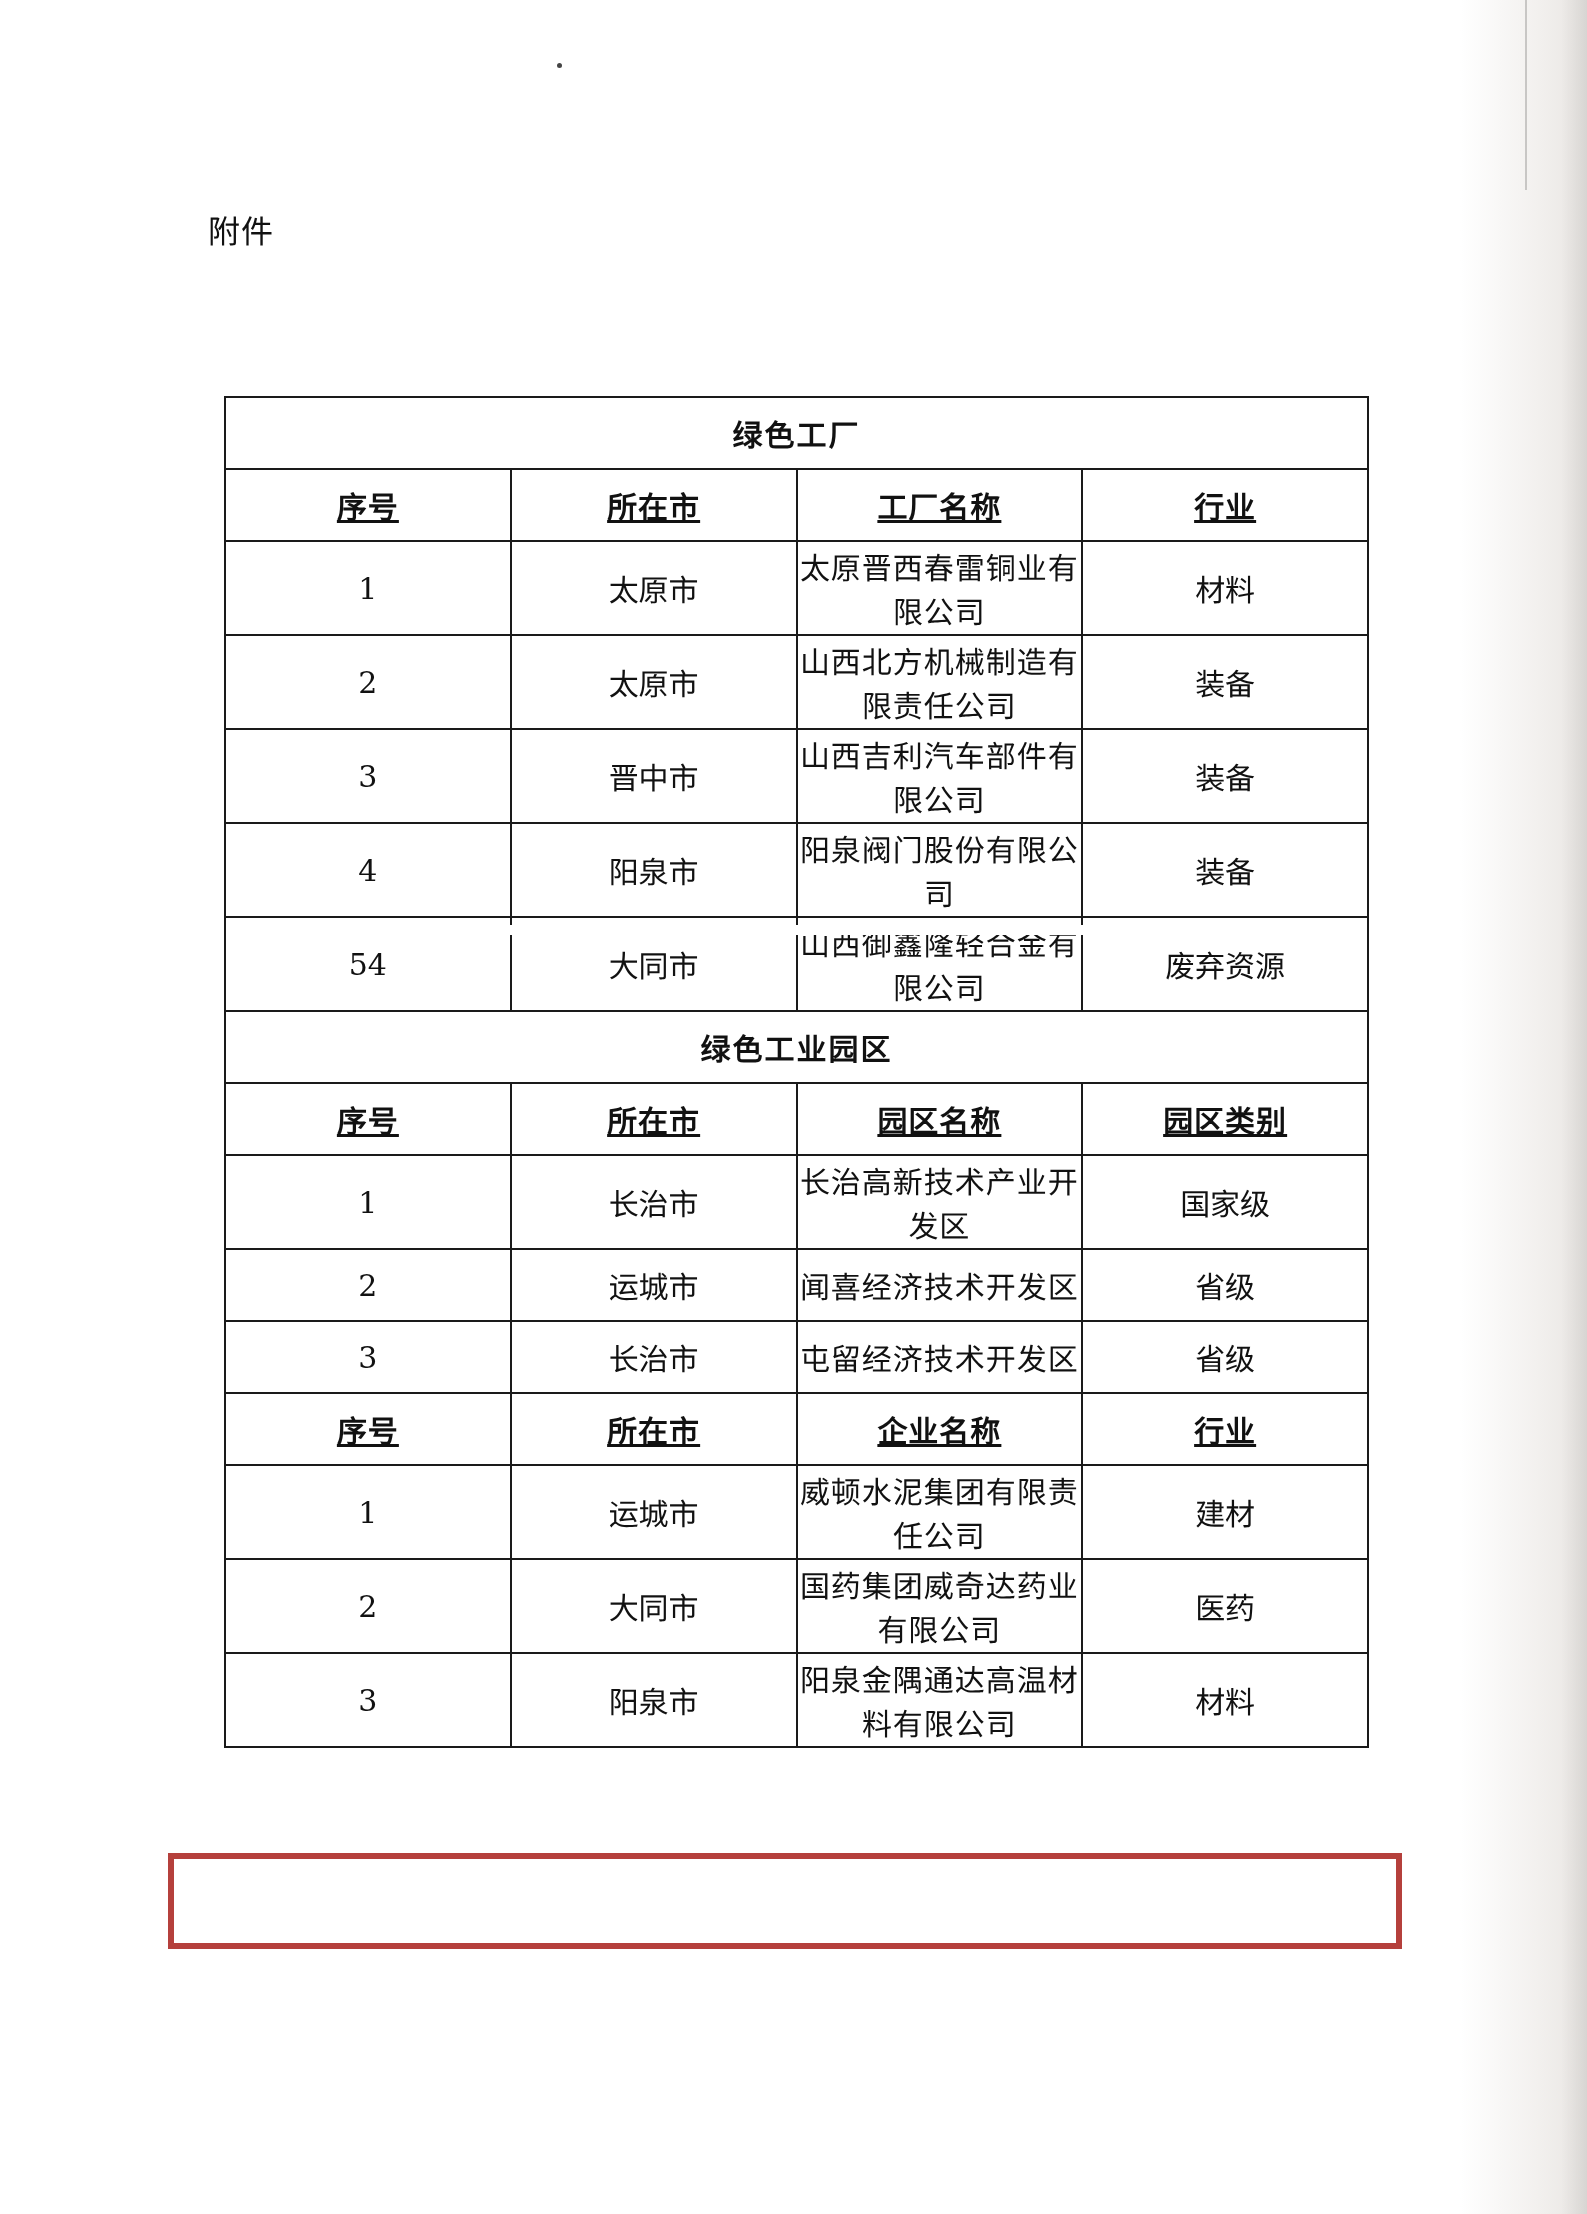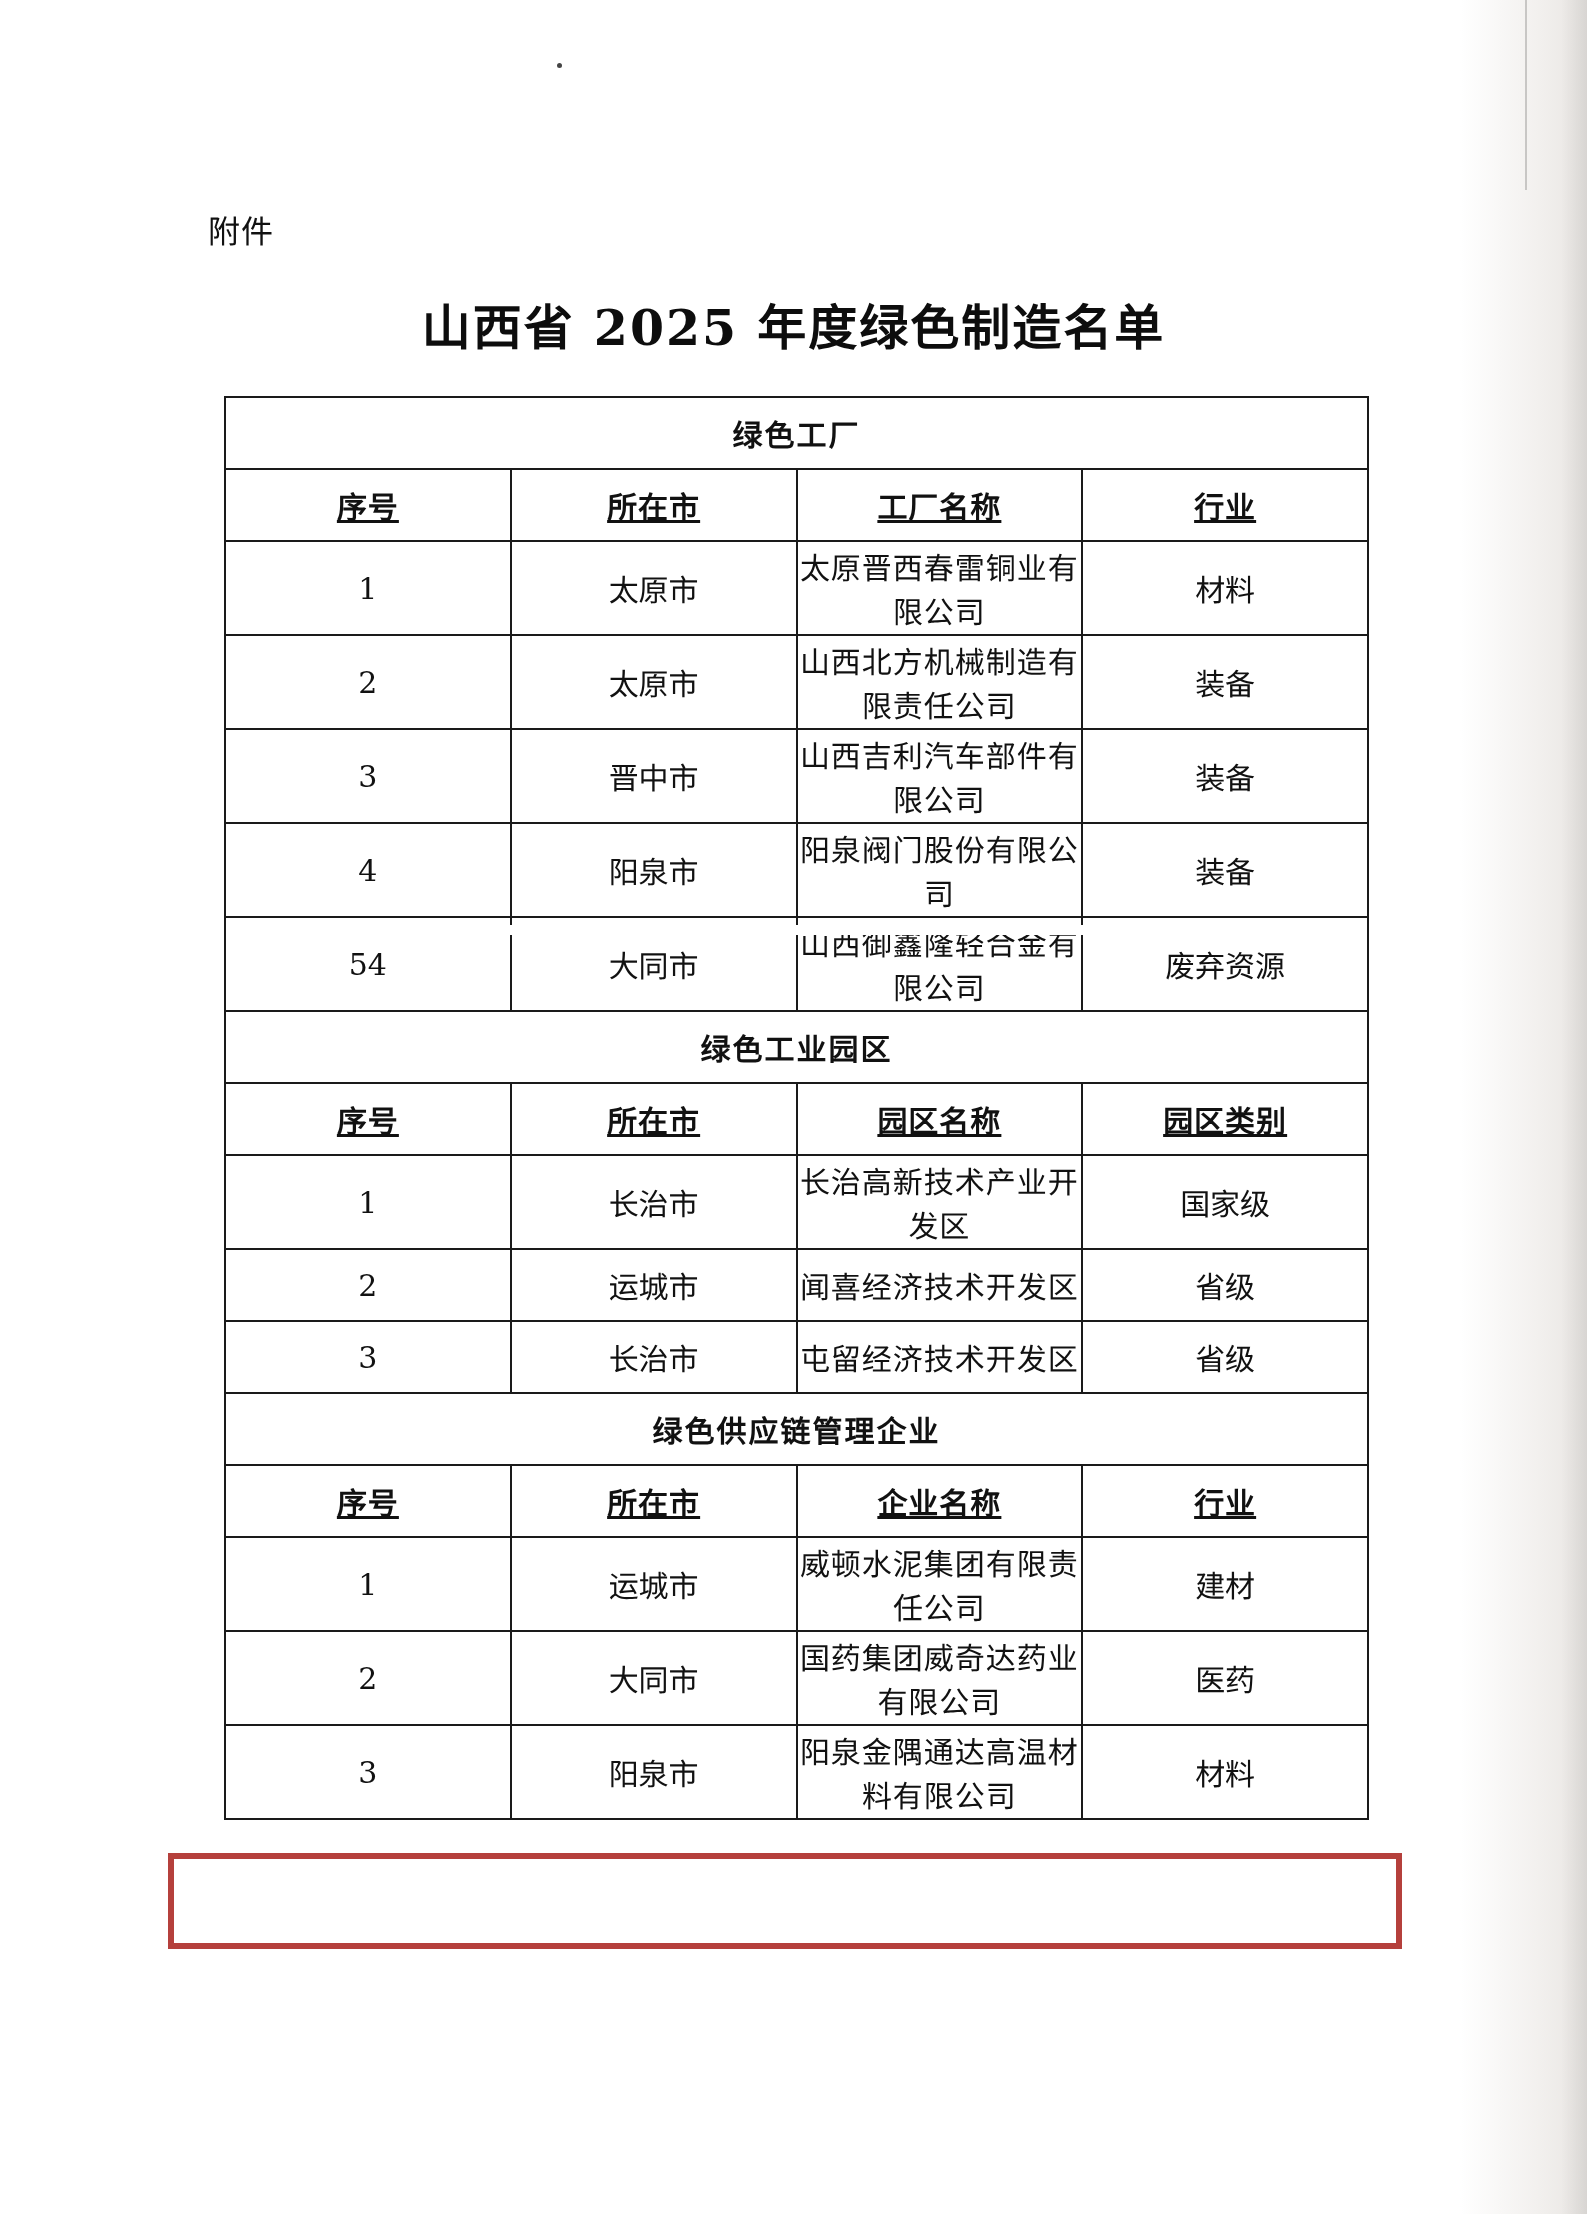--- a/index.html
+++ b/index.html
@@ -137,21 +137,20 @@
 </head>
 <body>
 
 <div class="page">
   <div class="scan-edge-right"></div>
   <div class="scan-fold"></div>
   <div class="speck"></div>
 
   <div class="attachment-label">附件</div>
 
-  <div class="doc-title">山西省 2025 年度绿色制造名单</div>
 
   <table class="listing">
     <tbody>
 
       <tr>
         <td class="section-head" colspan="4">绿色工厂</td>
       </tr>
       <tr>
         <td class="col-head idx">序号</td>
         <td class="col-head city">所在市</td>
@@ -211,23 +210,20 @@
         <td class="cat">省级</td>
       </tr>
       <tr>
         <td class="idx">3</td>
         <td class="city">长治市</td>
         <td class="name">屯留经济技术开发区</td>
         <td class="cat">省级</td>
       </tr>
 
       <tr>
-        <td class="section-head" colspan="4">绿色供应链管理企业</td>
-      </tr>
-      <tr>
         <td class="col-head idx">序号</td>
         <td class="col-head city">所在市</td>
         <td class="col-head name">企业名称</td>
         <td class="col-head cat">行业</td>
       </tr>
       <tr>
         <td class="idx">1</td>
         <td class="city">运城市</td>
         <td class="name">威顿水泥集团有限责任公司</td>
         <td class="cat">建材</td>

